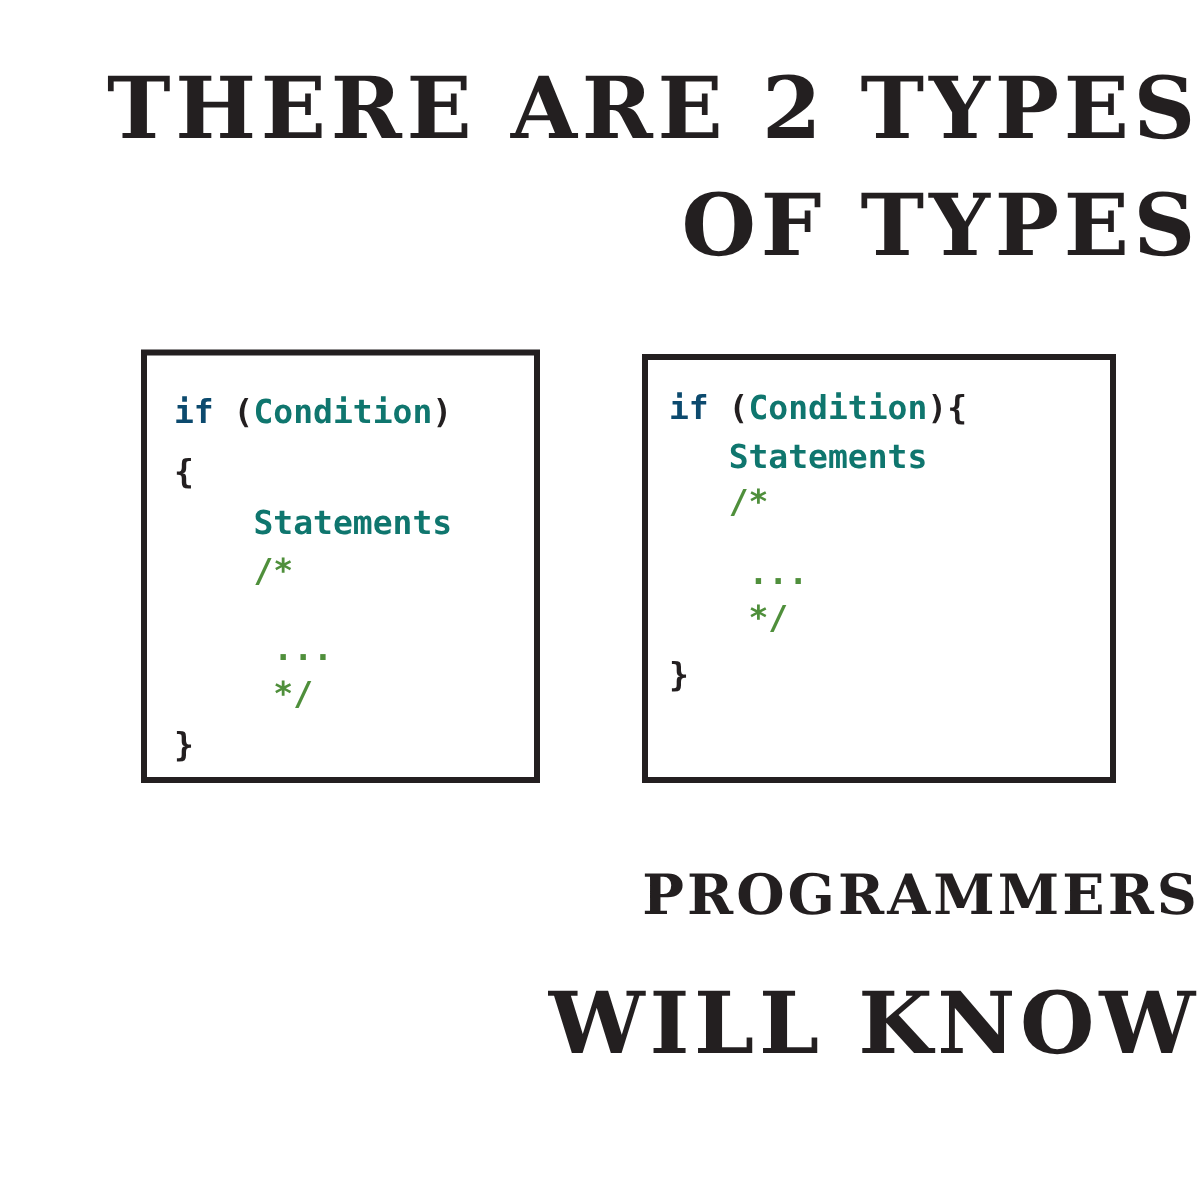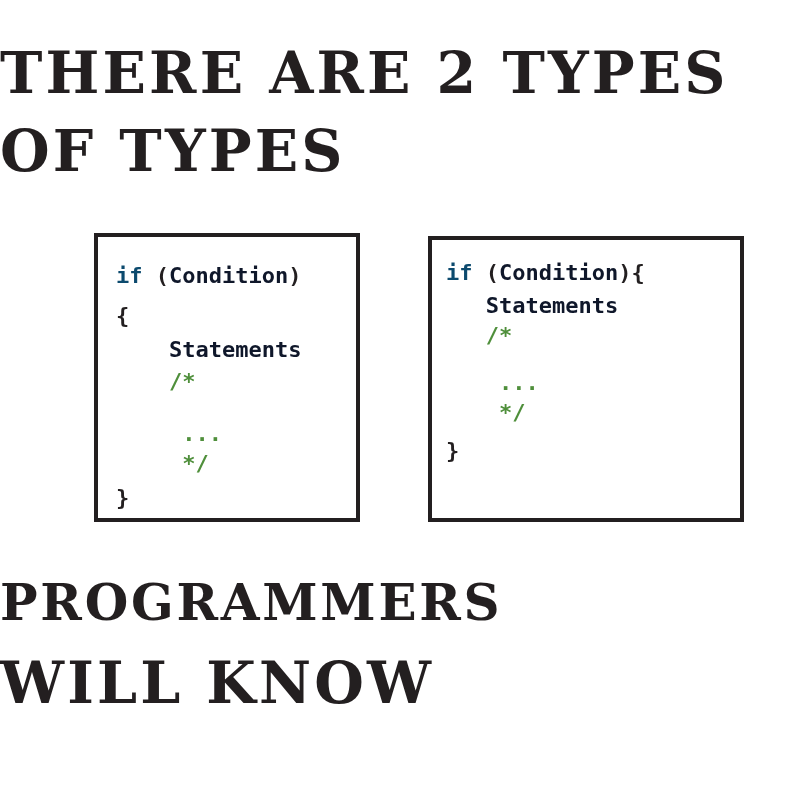--- a/index.html
+++ b/index.html
@@ -20,39 +20,39 @@
     position: absolute;
     inset: 0;
     background: #ffffff;
   }
 
   
   .caption {
     position: absolute;
     left: 0;
     width: 800px;
-    text-align: left;
+    text-align: right;
     color: #231f20;
     font-family: "DejaVu Serif", "Liberation Serif", serif;
     font-weight: bold;
     letter-spacing: 0.055em;
     white-space: nowrap;
     line-height: 1;
   }
   .caption-top-1 {
     top: 44px;
     font-size: 57px;
   }
   .caption-top-2 {
     top: 122px;
     font-size: 57px;
   }
   .caption-bottom-1 {
     top: 578px;
-    font-size: 50px;
+    font-size: 37px;
   }
   .caption-bottom-2 {
     top: 654px;
     font-size: 57px;
   }
 
   
   .code-panel {
     position: absolute;
     box-sizing: border-box;
@@ -84,21 +84,21 @@
   }
 
   .code-line {
     position: absolute;
     left: 0;
     white-space: pre;
   }
 
   .tok-kw   { color: #0c4a6e; }
   .tok-pun  { color: #231f20; }
-  .tok-id   { color: #0f172a; }
+  .tok-id   { color: #0f766e; }
   .tok-cmt  { color: #4f8f3b; }
 
   
   .code-panel-left  .l1 { top:  28px; left: 18px; }
   .code-panel-left  .l2 { top:  68px; left: 18px; }
   .code-panel-left  .l3 { top: 102px; left: 18px; }
   .code-panel-left  .l4 { top: 134px; left: 18px; }
   .code-panel-left  .l5 { top: 186px; left: 18px; }
   .code-panel-left  .l6 { top: 216px; left: 18px; }
   .code-panel-left  .l7 { top: 250px; left: 18px; }

